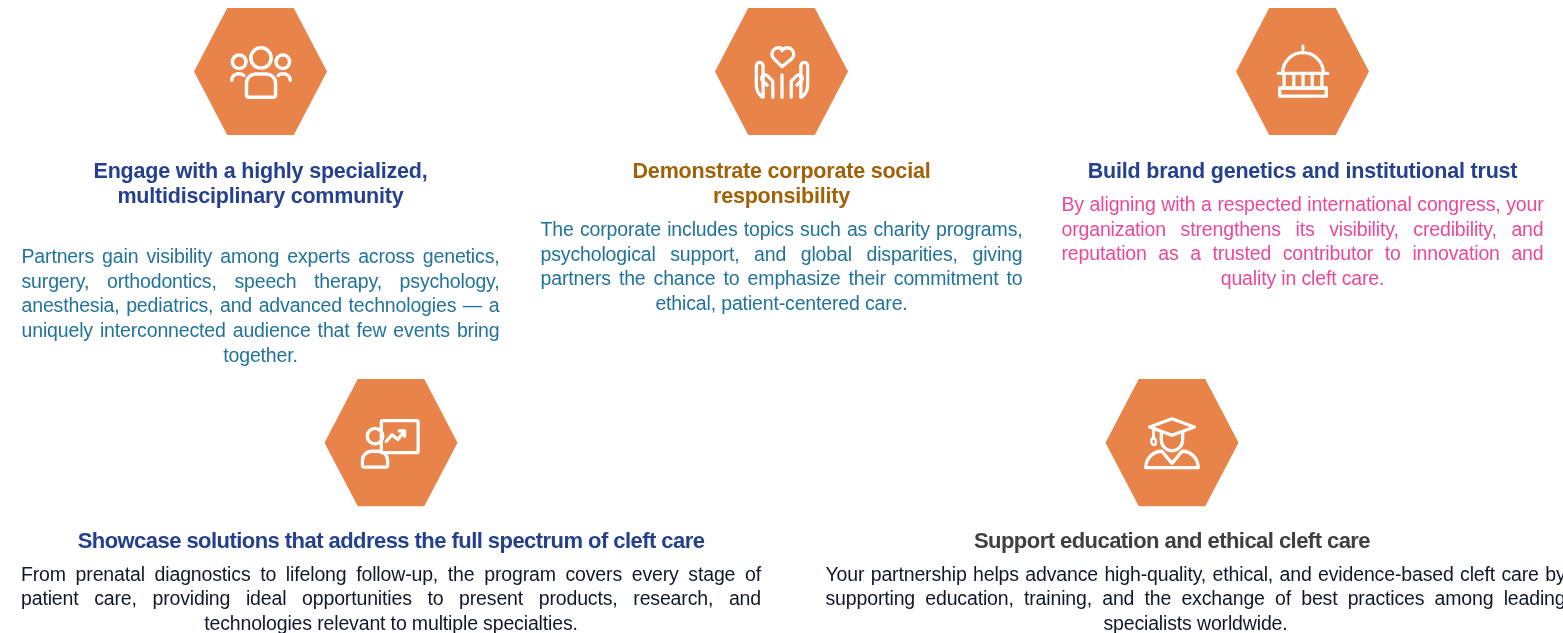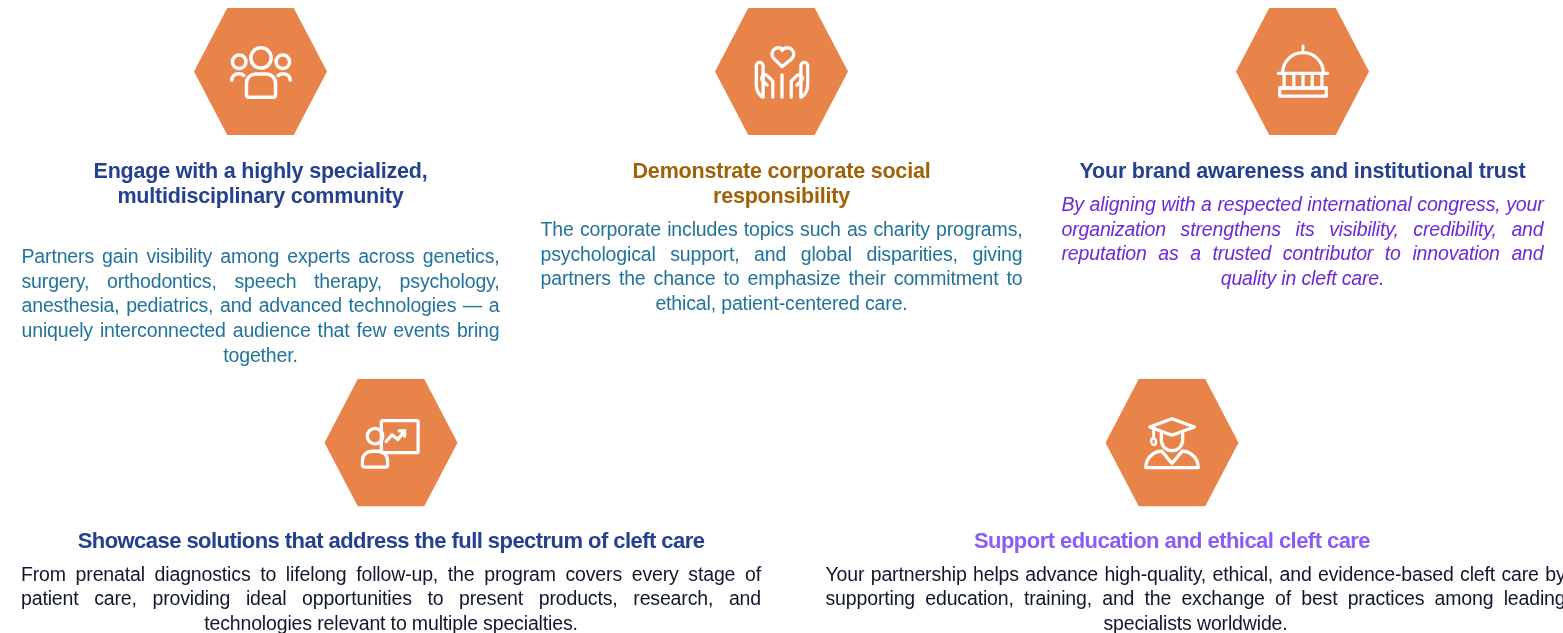--- a/index.html
+++ b/index.html
@@ -153,22 +153,22 @@
         <svg class="hex-icon" viewBox="0 0 64 58" fill="none">
           <path d="M32 2v4" stroke="#ffffff" stroke-width="3" stroke-linecap="round"></path>
           <path d="M11 30c0-11.6 9.4-21 21-21s21 9.4 21 21" stroke="#ffffff" stroke-width="3.4" stroke-linecap="round"></path>
           <path d="M6.5 30.5h51" stroke="#ffffff" stroke-width="3.4" stroke-linecap="round"></path>
           <path d="M12.5 30.5v15M51.5 30.5v15" stroke="#ffffff" stroke-width="3.4"></path>
           <path d="M22.5 31v14M32 31v14M41.5 31v14" stroke="#ffffff" stroke-width="3.4"></path>
           <path d="M8 45.5h48" stroke="#ffffff" stroke-width="3.4" stroke-linecap="round"></path>
           <rect x="8" y="45.5" width="48" height="8.5" stroke="#ffffff" stroke-width="3.4" stroke-linejoin="round"></rect>
         </svg>
       </div>
-      <div class="card-title title-3" style="color: rgb(36, 64, 142);">Your brand awareness and institutional trust</div>
-      <div class="card-body body-3" style="color: #6d28d9; font-style: italic;">By aligning with a respected international congress, your organization strengthens its visibility, credibility, and reputation as a trusted contributor to innovation and quality in cleft care.</div>
+      <div class="card-title title-3" style="color: rgb(36, 64, 142);">Build brand genetics and institutional trust</div>
+      <div class="card-body body-3" style="color: #ec4899;">By aligning with a respected international congress, your organization strengthens its visibility, credibility, and reputation as a trusted contributor to innovation and quality in cleft care.</div>
     </div>
 
   </div>
 
   <div class="row row-bottom">
 
     <div class="card card-wide">
       <div class="hex-wrap wide-hex">
         <div class="hex-shape" style="background: rgb(232, 131, 74);"></div>
         <svg class="hex-icon" viewBox="0 0 64 58" fill="none">
@@ -188,19 +188,19 @@
         <div class="hex-shape" style="background: rgb(232, 131, 74);"></div>
         <svg class="hex-icon" viewBox="0 0 64 58" fill="none">
           <path d="M32 4 9 12.5 32 21l23-8.5L32 4z" stroke="#ffffff" stroke-width="3.4" stroke-linejoin="round"></path>
           <path d="M13 14.5v9.5" stroke="#ffffff" stroke-width="3" stroke-linecap="round"></path>
           <path d="M13 24c-1.5 0-2.5 1.2-2.5 2.8S11.5 31 13 31s2.5-1.2 2.5-2.8S14.5 24 13 24z" stroke="#ffffff" stroke-width="2.6"></path>
           <path d="M21 18v8c0 6.1 4.9 11 11 11s11-4.9 11-11v-8" stroke="#ffffff" stroke-width="3.4" stroke-linecap="round" stroke-linejoin="round"></path>
           <path d="M5 54.5c0-9.5 7.3-17 16.5-17L32 50l10.5-12.5c9.2 0 16.5 7.5 16.5 17" stroke="#ffffff" stroke-width="3.4" stroke-linejoin="round"></path>
           <path d="M5 54.5h54" stroke="#ffffff" stroke-width="3.4" stroke-linecap="round"></path>
         </svg>
       </div>
-      <div class="card-title tight title-5" style="color: #8b5cf6;">Support education and ethical cleft care</div>
+      <div class="card-title tight title-5" style="color: #404040;">Support education and ethical cleft care</div>
       <div class="card-body body-5" style="color: #0f172a; margin-left: 47px;">Your partnership helps advance high-quality, ethical, and evidence-based cleft care by supporting education, training, and the exchange of best practices among leading specialists worldwide.</div>
     </div>
 
   </div>
 
 </div>
 
 </body></html>

